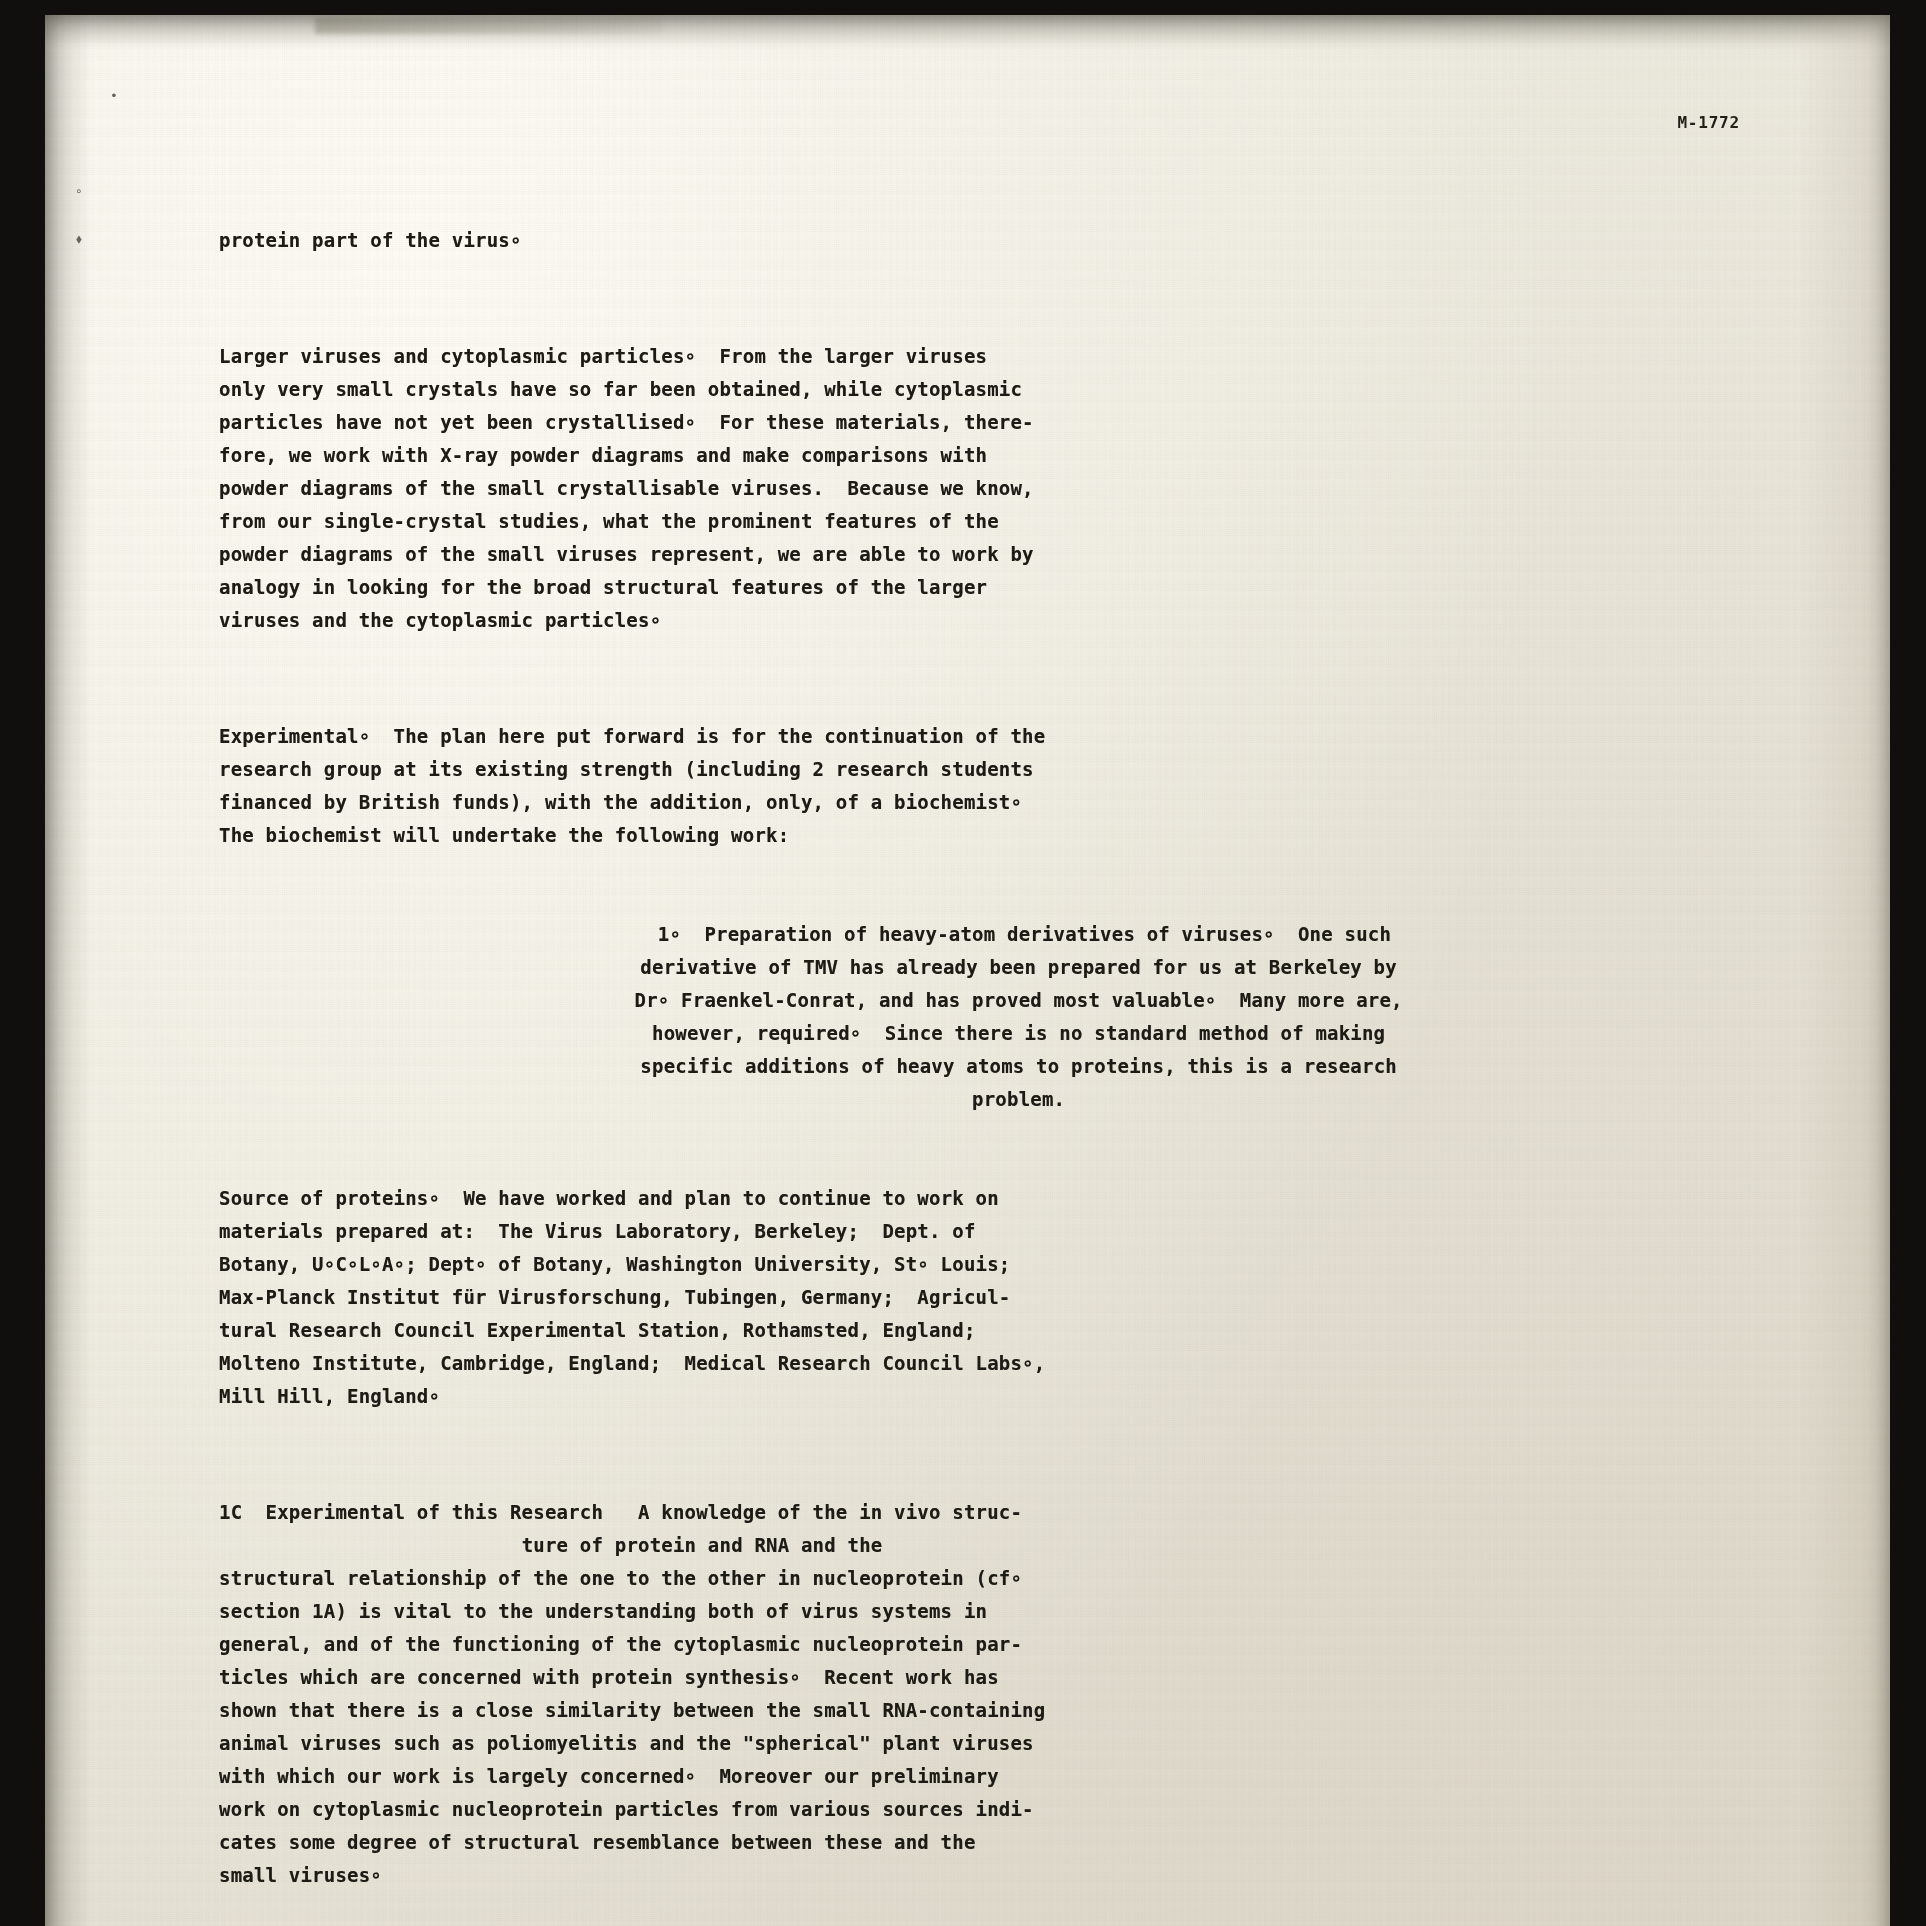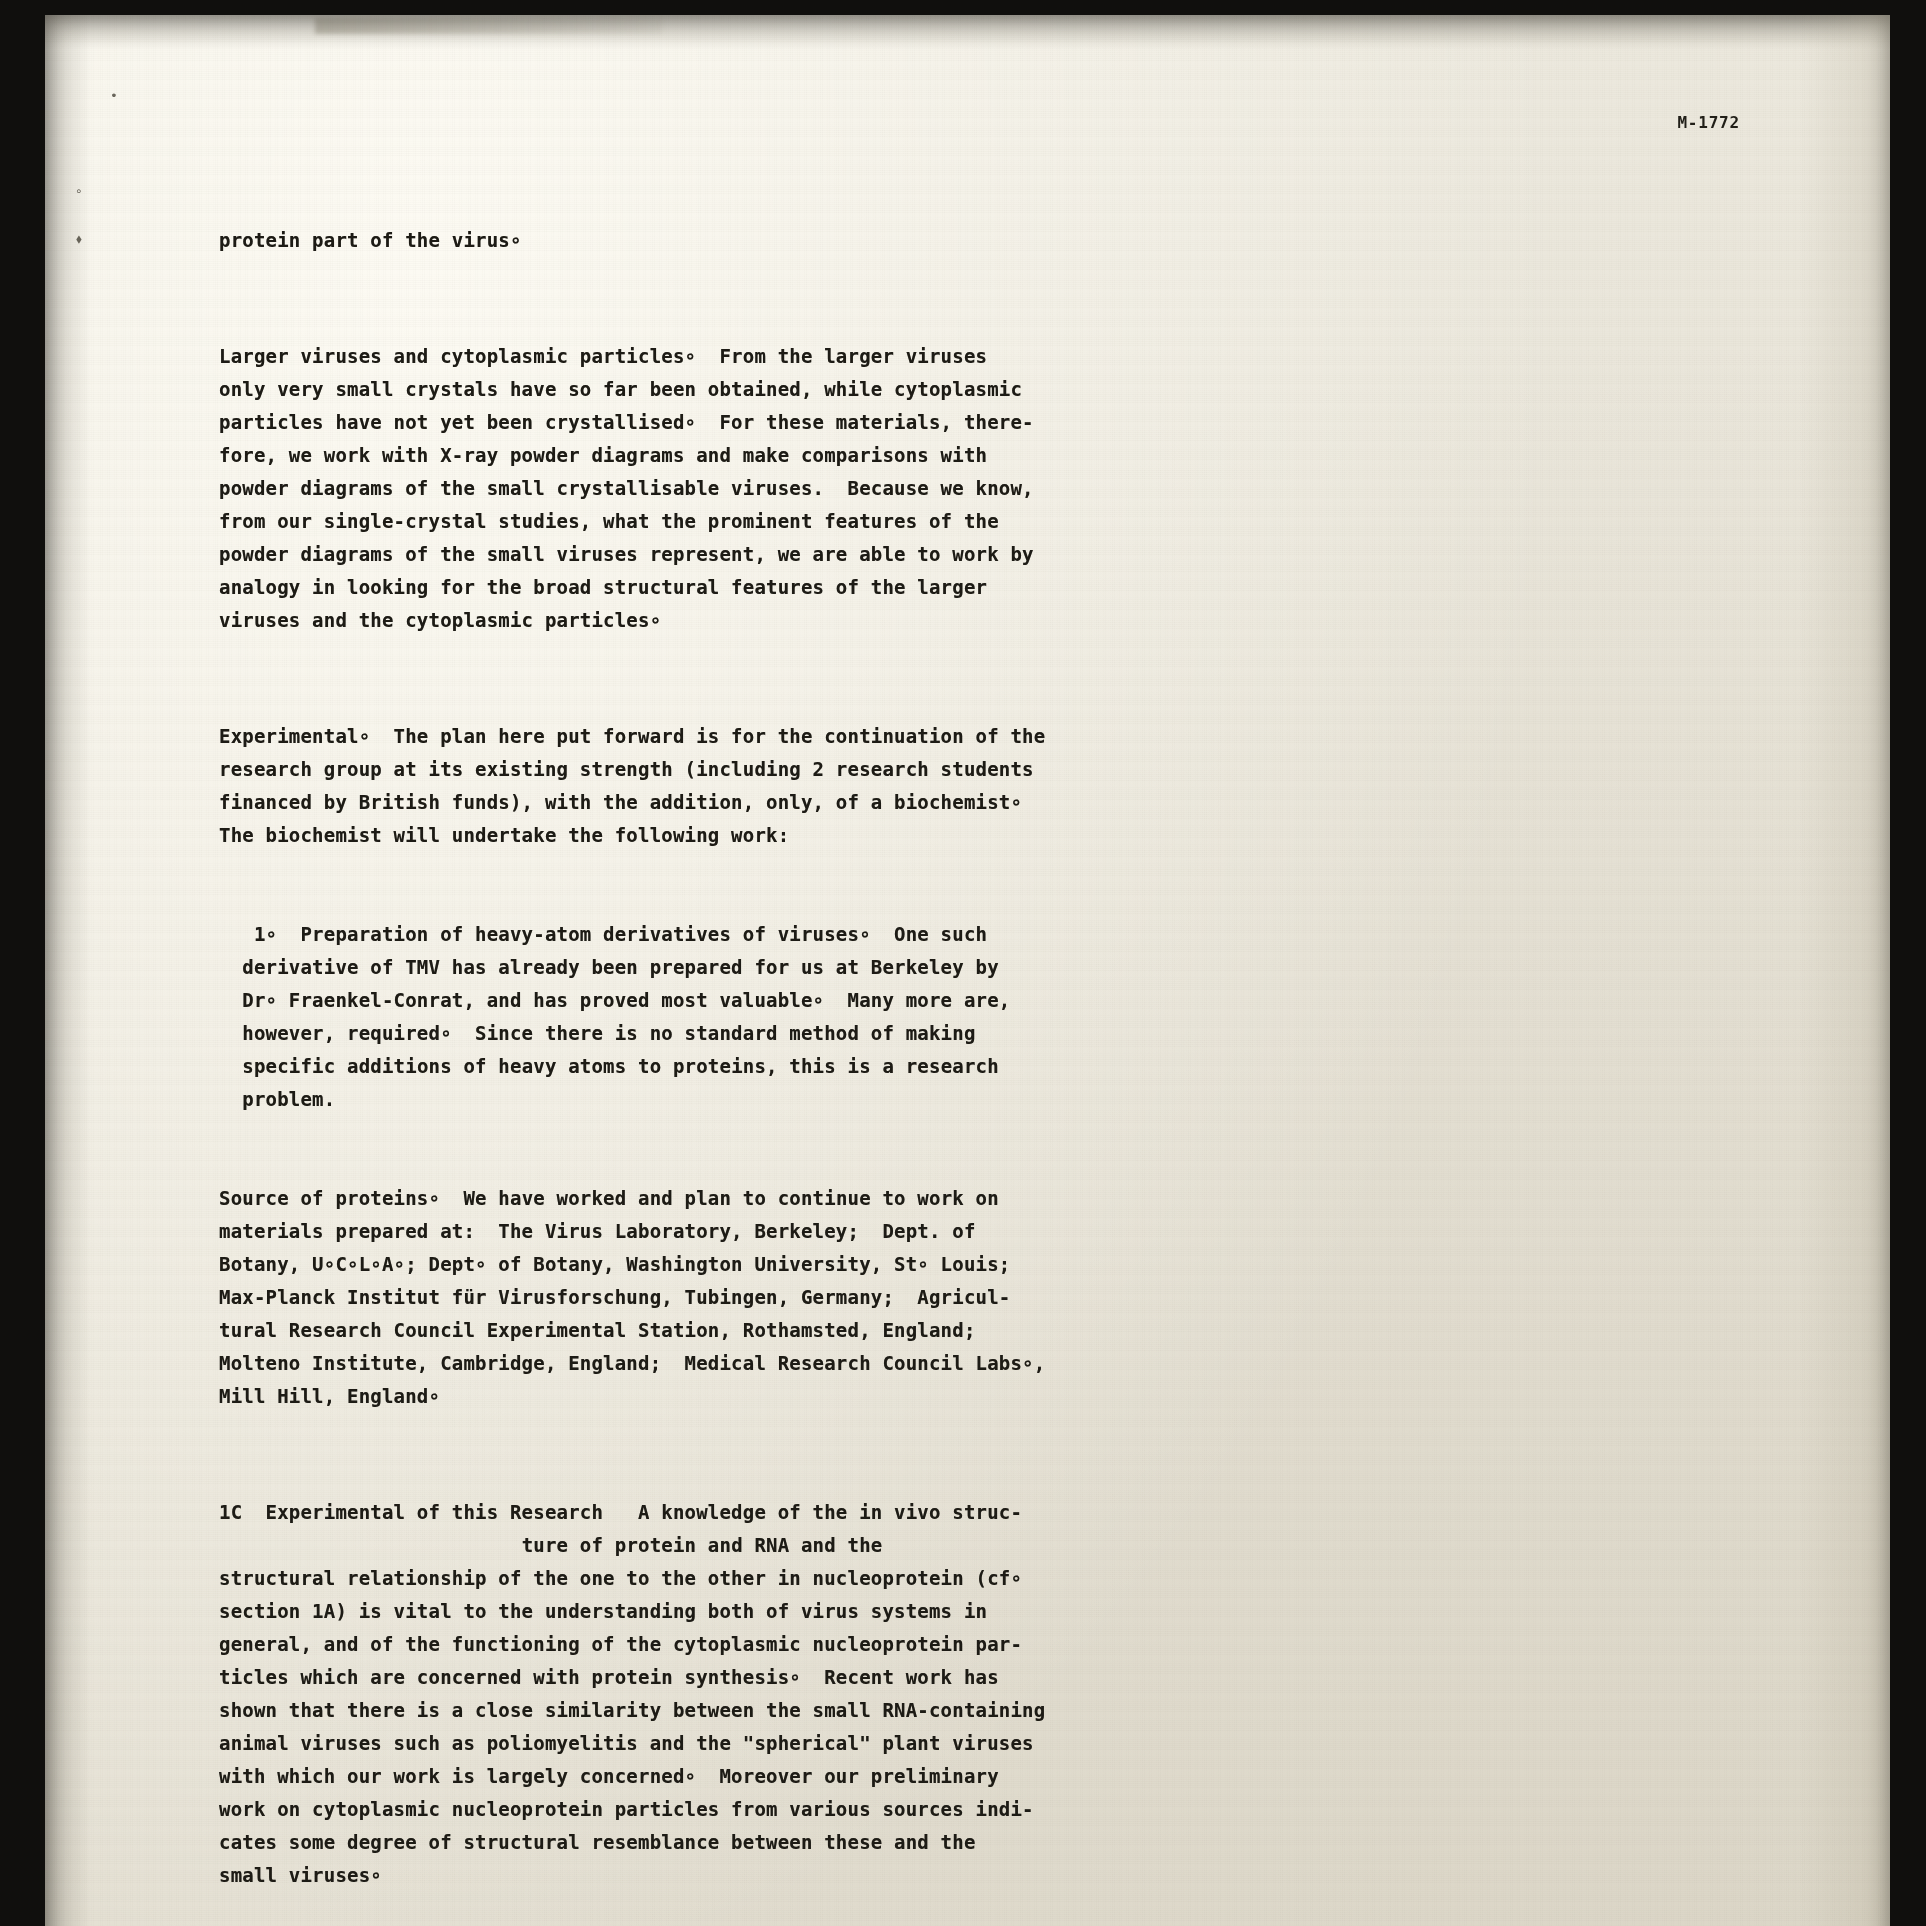--- a/index.html
+++ b/index.html
@@ -95,21 +95,21 @@
     white-space: pre-wrap;
     font-weight: 600;
     text-shadow: 0 0 0.4px rgba(40,38,30,0.45);
   }
   .para {
     margin: 0 0 17px 0;
     white-space: pre-wrap;
   }
   .para.tight { margin-bottom: 0; }
   .u { text-underline-offset: 2.7px; }
-  .indent-block { white-space: pre-wrap; }
+  .indent-block { white-space: pre-wrap; text-align: center; }
   .fade-right {
     position: absolute;
     right: 0; top: 0; bottom: 0; width: 92px;
     background: linear-gradient(to left, rgba(170,162,140,0.28), rgba(170,162,140,0));
     pointer-events: none;
   }
 </style>
 </head>
 <body>
 

